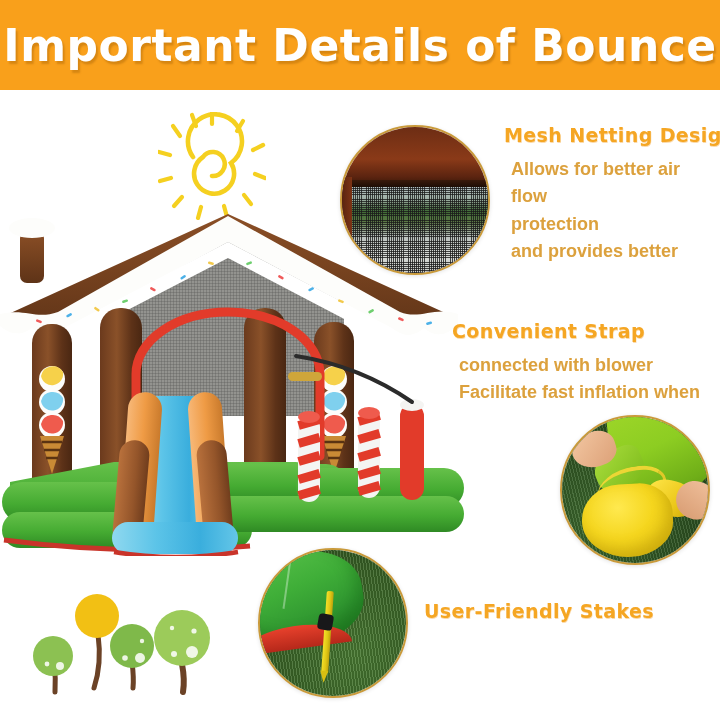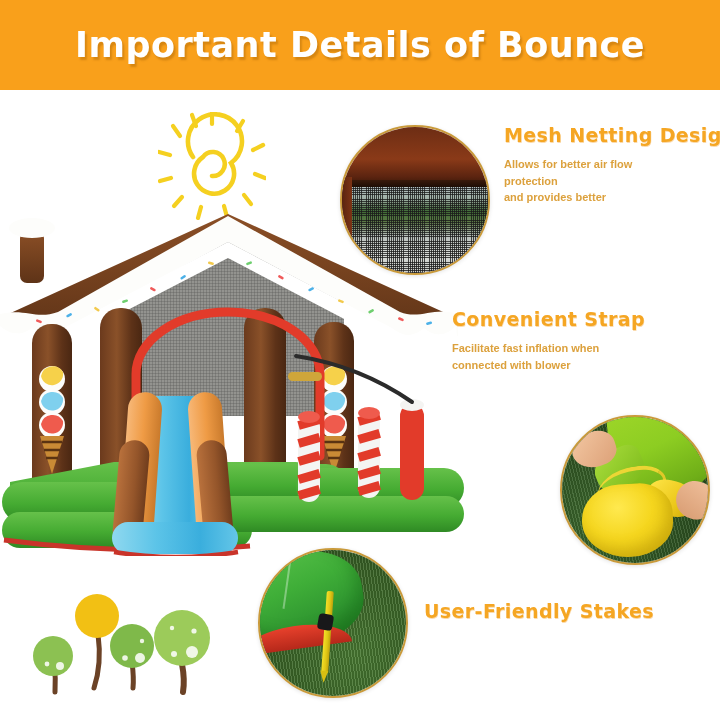--- a/index.html
+++ b/index.html
@@ -16,50 +16,50 @@
   .header{
     position:absolute;left:0;top:0;width:720px;height:90px;
     background:#F9A01B;
   }
   .header-title{
     position:absolute;left:0;top:50%;transform:translateY(-50%);
     width:720px;text-align:center;
     color:#ffffff;
     font-family:"DejaVu Sans", sans-serif;
     font-weight:bold;
-    font-size:35px;
+    font-size:44px;
     letter-spacing:0.5px;
     text-shadow:2px 3px 2px rgba(150,85,0,0.35);
     white-space:nowrap;
   }
 
   
   .feature-text{position:absolute;}
   .feature-heading{
     font-family:"DejaVu Sans", sans-serif;
     font-weight:bold;
     font-size:19px;
     color:#F5A623;
     letter-spacing:0.4px;
     margin:0 0 10px 0;
     white-space:nowrap;
     text-shadow:0.5px 0.5px 0 rgba(240,150,20,0.35);
   }
   .feature-body{
     font-family:"Liberation Sans", sans-serif;
     font-weight:bold;
-    font-size:11px;
+    font-size:18px;
     line-height:1.52;
     color:#DCA13D;
-    margin:0;
+    margin:7px;
   }
   .feature-body span{display:block;}
 
   #feat1{left:504px;top:124px;width:216px;}
-  #feat2{left:452px;top:308px;width:268px;}
+  #feat2{left:452px;top:320px;width:268px;}
   #feat3{left:424px;top:600px;width:296px;}
 
   
   .photo-circle{
     position:absolute;border-radius:50%;
     border:2px solid #C99A3B;
     box-sizing:border-box;overflow:hidden;
     box-shadow:0 1px 4px rgba(0,0,0,0.12);
   }
   #circle-mesh{left:340px;top:125px;width:150px;height:150px;}
@@ -346,22 +346,22 @@
       <div class="strap-hand1"></div>
       <div class="strap-cord"></div>
       <div class="strap-tie"></div>
       <div class="strap-yellowbag"></div>
       <div class="strap-hand2"></div>
     </div>
   </div>
   <div class="feature-text" id="feat2">
     <p class="feature-heading">Convenient Strap</p>
     <p class="feature-body">
+      <span>connected with blower</span>
       <span>Facilitate fast inflation when</span>
-      <span>connected with blower</span>
     </p>
   </div>
 
   <div class="photo-circle" id="circle-stake">
     <div class="pc-inner">
       <div class="stake-grass"></div>
       <div class="stake-green"></div>
       <div class="stake-seam"></div>
       <div class="stake-red"></div>
       <div class="stake-peg"></div>

